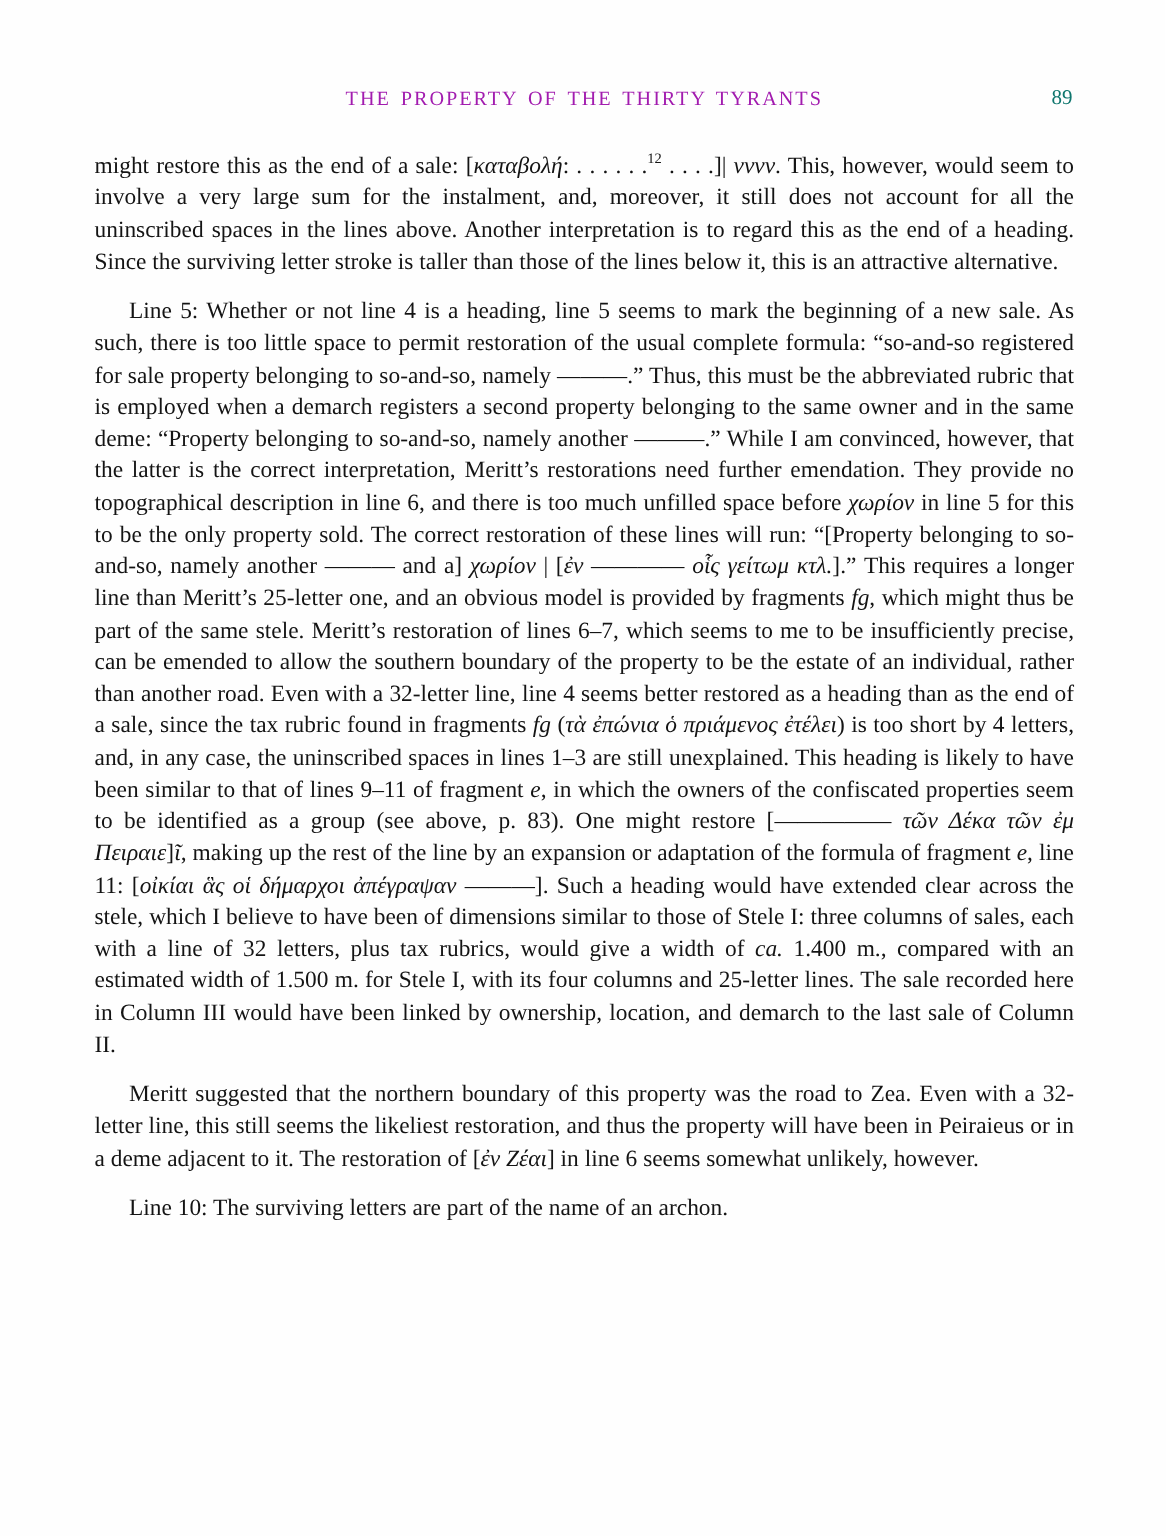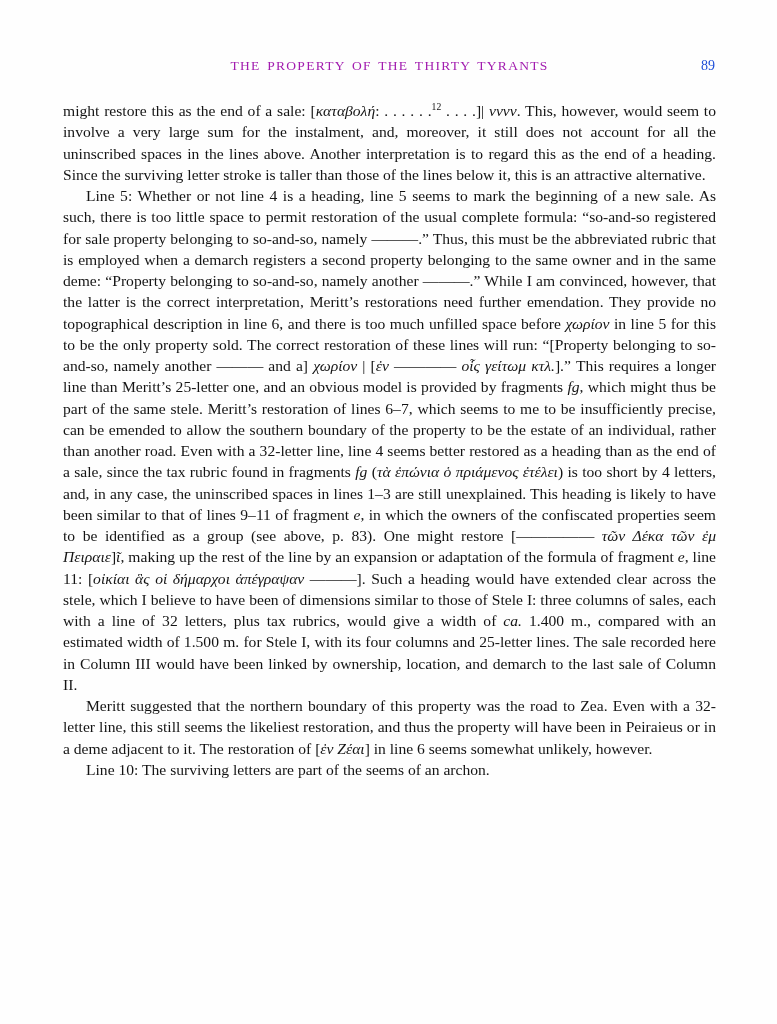--- a/index.html
+++ b/index.html
@@ -37,31 +37,31 @@
     word-spacing: 2px;
     color: #a21caf;
   }
 
   .page-number {
     position: absolute;
     right: 1px;
     top: 0;
     font-size: 14px;
     letter-spacing: 0;
-    color: #1d4ed8;
+    color: #0f766e;
   }
 
   .body-text p {
     font-size: 15.6px;
     line-height: 21.25px;
     text-align: justify;
     color: #141414;
   }
 
-  .body-text p.indent { text-indent: 23px; }
+  .body-text p.indent { text-indent: 23px; margin-top: 12px; }
 
   .body-text sup {
     font-size: 0.62em;
     vertical-align: super;
     line-height: 0;
   }
 
   .body-text i { font-style: italic; }
 </style>
 </head>
@@ -72,17 +72,17 @@
 
     <div class="running-header">
       <span class="running-head">THE PROPERTY OF THE THIRTY TYRANTS</span>
       <span class="page-number">89</span>
     </div>
 
     <div class="body-text">
       <p>might restore this as the end of a sale: [<i>καταβολή</i>: . . . . . .<sup>12</sup> . . . .]| <i>vvvv</i>. This, however, would seem to involve a very large sum for the instalment, and, moreover, it still does not account for all the uninscribed spaces in the lines above. Another interpretation is to regard this as the end of a heading. Since the surviving letter stroke is taller than those of the lines below it, this is an attractive alternative.</p>
       <p class="indent">Line 5: Whether or not line 4 is a heading, line 5 seems to mark the beginning of a new sale. As such, there is too little space to permit restoration of the usual complete formula: “so-and-so registered for sale property belonging to so-and-so, namely ———.” Thus, this must be the abbreviated rubric that is employed when a demarch registers a second property belonging to the same owner and in the same deme: “Property belonging to so-and-so, namely another ———.” While I am convinced, however, that the latter is the correct interpretation, Meritt’s restorations need further emendation. They provide no topographical description in line 6, and there is too much unfilled space before <i>χωρίον</i> in line 5 for this to be the only property sold. The correct restoration of these lines will run: “[Property belonging to so-and-so, namely another ——— and a] <i>χωρίον</i> | [<i>ἐν</i> ———— <i>οἷς γείτωμ κτλ.</i>].” This requires a longer line than Meritt’s 25-letter one, and an obvious model is provided by fragments <i>fg</i>, which might thus be part of the same stele. Meritt’s restoration of lines 6–7, which seems to me to be insufficiently precise, can be emended to allow the southern boundary of the property to be the estate of an individual, rather than another road. Even with a 32-letter line, line 4 seems better restored as a heading than as the end of a sale, since the tax rubric found in fragments <i>fg</i> (<i>τὰ ἐπώνια ὁ πριάμενος ἐτέλει</i>) is too short by 4 letters, and, in any case, the uninscribed spaces in lines 1–3 are still unexplained. This heading is likely to have been similar to that of lines 9–11 of fragment <i>e</i>, in which the owners of the confiscated properties seem to be identified as a group (see above, p. 83). One might restore [————— <i>τῶν Δέκα τῶν ἐμ Πειραιε</i>]<i>ῖ</i>, making up the rest of the line by an expansion or adaptation of the formula of fragment <i>e</i>, line 11: [<i>οἰκίαι ἃς οἱ δήμαρχοι ἀπέγραψαν</i> ———]. Such a heading would have extended clear across the stele, which I believe to have been of dimensions similar to those of Stele I: three columns of sales, each with a line of 32 letters, plus tax rubrics, would give a width of <i>ca.</i> 1.400 m., compared with an estimated width of 1.500 m. for Stele I, with its four columns and 25-letter lines. The sale recorded here in Column III would have been linked by ownership, location, and demarch to the last sale of Column II.</p>
       <p class="indent">Meritt suggested that the northern boundary of this property was the road to Zea. Even with a 32-letter line, this still seems the likeliest restoration, and thus the property will have been in Peiraieus or in a deme adjacent to it. The restoration of [<i>ἐν Ζέαι</i>] in line 6 seems somewhat unlikely, however.</p>
-      <p class="indent">Line 10: The surviving letters are part of the seems of an archon.</p>
+      <p class="indent">Line 10: The surviving letters are part of the name of an archon.</p>
     </div>
 
   </div>
 </div>
 
 </body></html>

